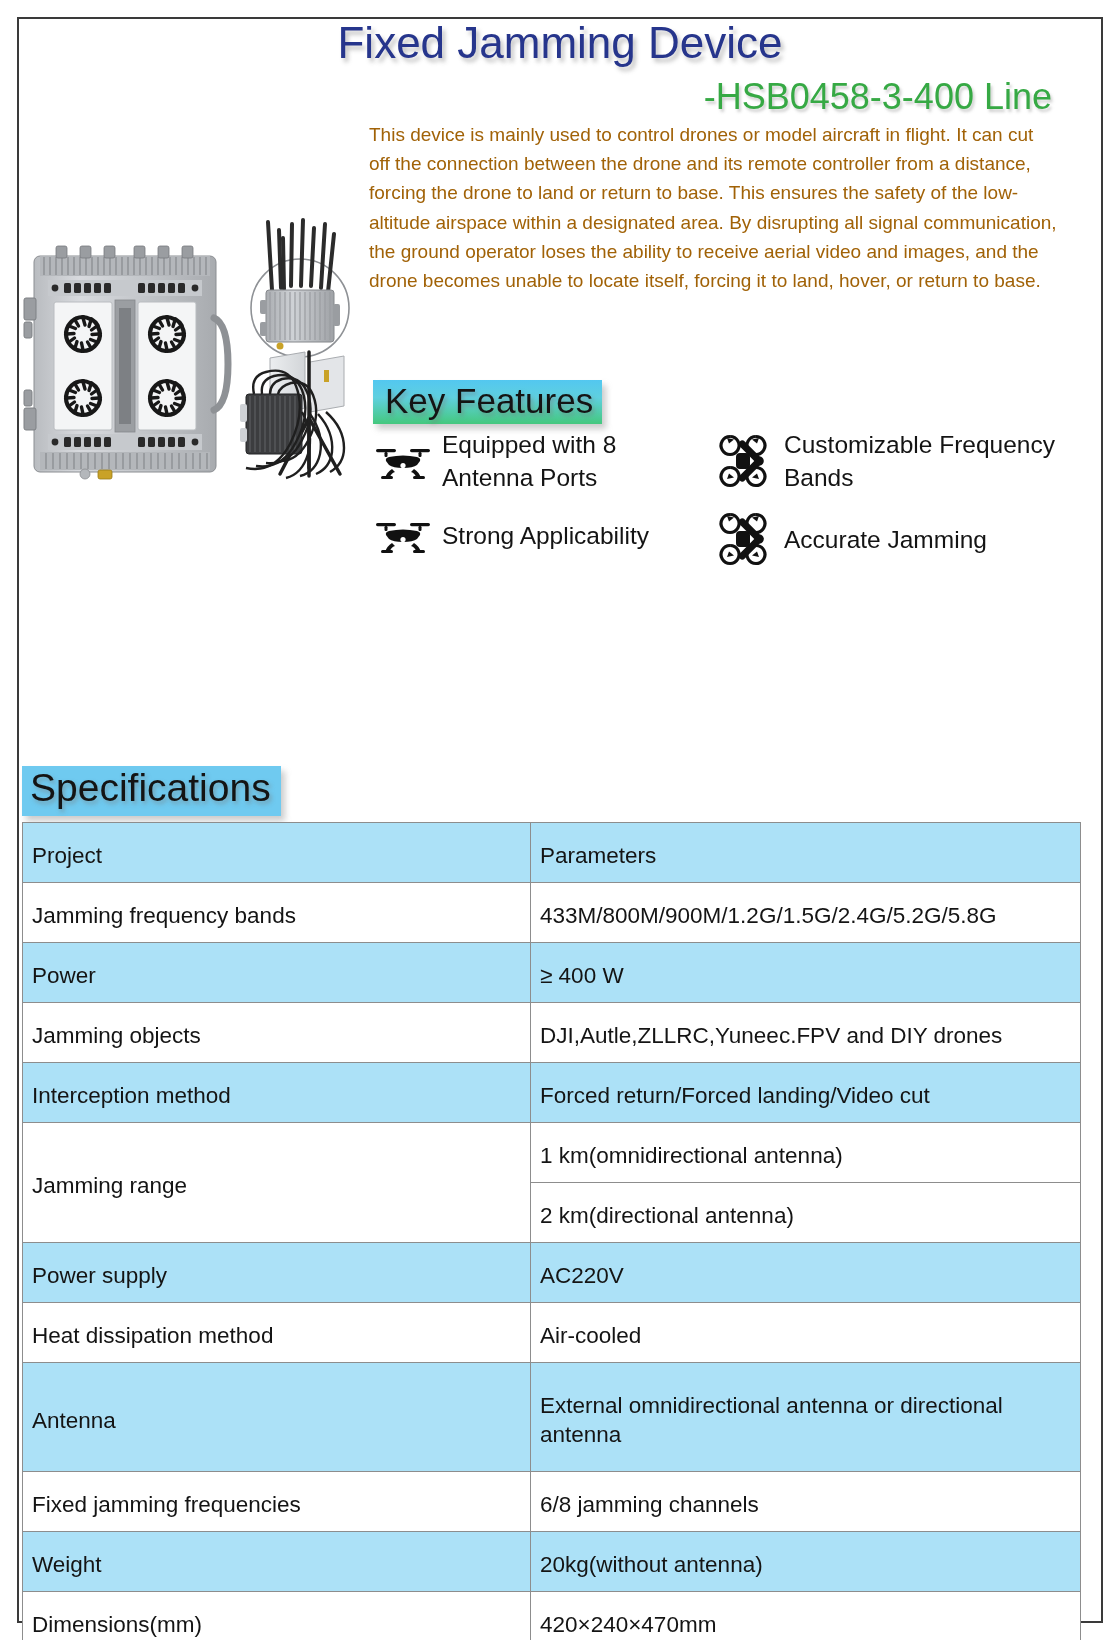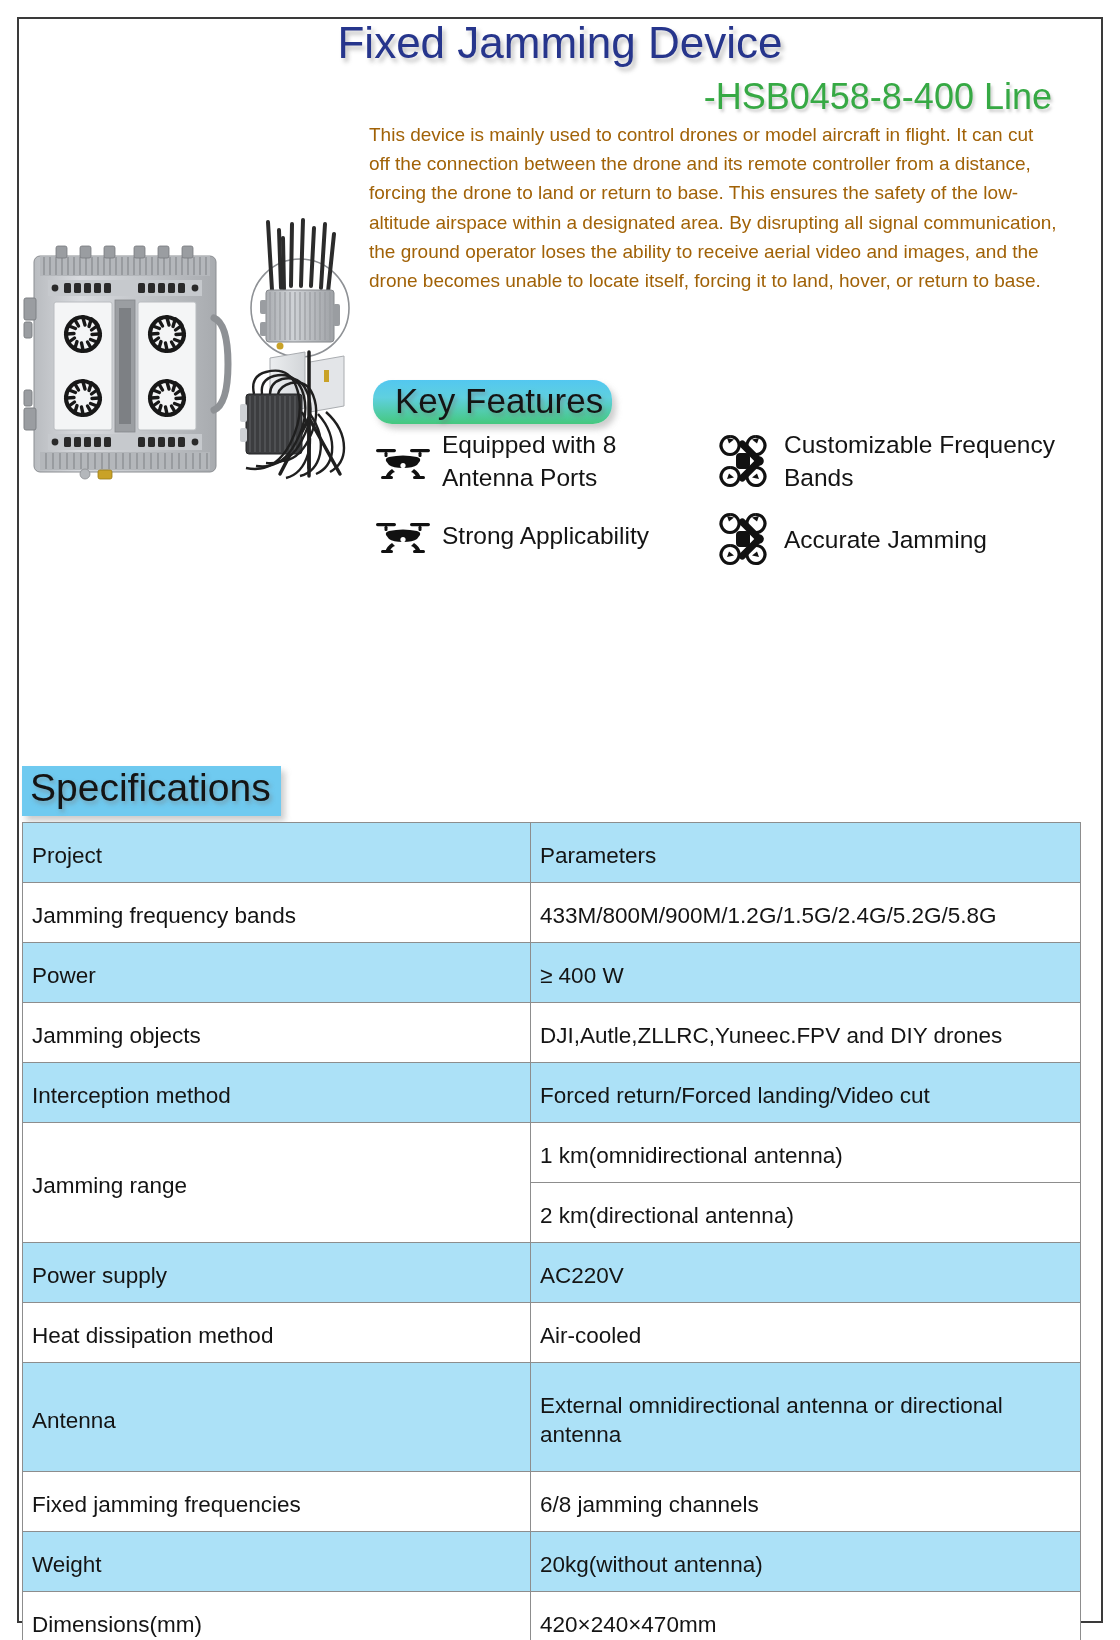--- a/index.html
+++ b/index.html
@@ -73,25 +73,24 @@
   }
   .photo-svg { display: block; }
 
   
   .kf-heading {
     position: absolute;
     left: 373px;
     top: 380px;
     font-size: 35px;
     color: #141414;
-    padding: 1px 9px 3px 22px;
+    padding: 1px 9px 3px 12px;
     background: linear-gradient(180deg, #53C7F0 0%, #5FD0DF 40%, #45C87E 100%);
     text-shadow: 2px 3px 4px rgba(120,120,120,0.55);
     box-shadow: 4px 5px 6px rgba(130,130,130,0.4);
-    border-radius: 19px;
   }
   .features {
     position: absolute;
     left: 372px;
     top: 428px;
     width: 690px;
   }
   .feat-col {
     position: absolute;
     top: 0;
@@ -160,21 +159,21 @@
   td.cell-white { background: #ffffff !important; }
   td.tall { height: 78px; }
 </style>
 </head>
 <body>
 
 <div class="page">
   <div class="page-border"></div>
 
   <div class="title">Fixed Jamming Device</div>
-  <div class="subtitle">-HSB0458-8-400 Line</div>
+  <div class="subtitle">-HSB0458-3-400 Line</div>
   <div class="intro">This device is mainly used to control drones or model aircraft in flight. It can cut off the connection between the drone and its remote controller from a distance, forcing the drone to land or return to base. This ensures the safety of the low-altitude airspace within a designated area. By disrupting all signal communication, the ground operator loses the ability to receive aerial video and images, and the drone becomes unable to locate itself, forcing it to land, hover, or return to base.</div>
 
   <div class="photos">
     <svg class="photo-svg" width="345" height="320" viewBox="0 0 345 320" xmlns="http://www.w3.org/2000/svg">
       <defs>
         <linearGradient id="metal" x1="0" y1="0" x2="1" y2="0">
           <stop offset="0%" stop-color="#b9bcc0"></stop>
           <stop offset="25%" stop-color="#d8dade"></stop>
           <stop offset="60%" stop-color="#c3c6ca"></stop>
           <stop offset="100%" stop-color="#a8abaf"></stop>

